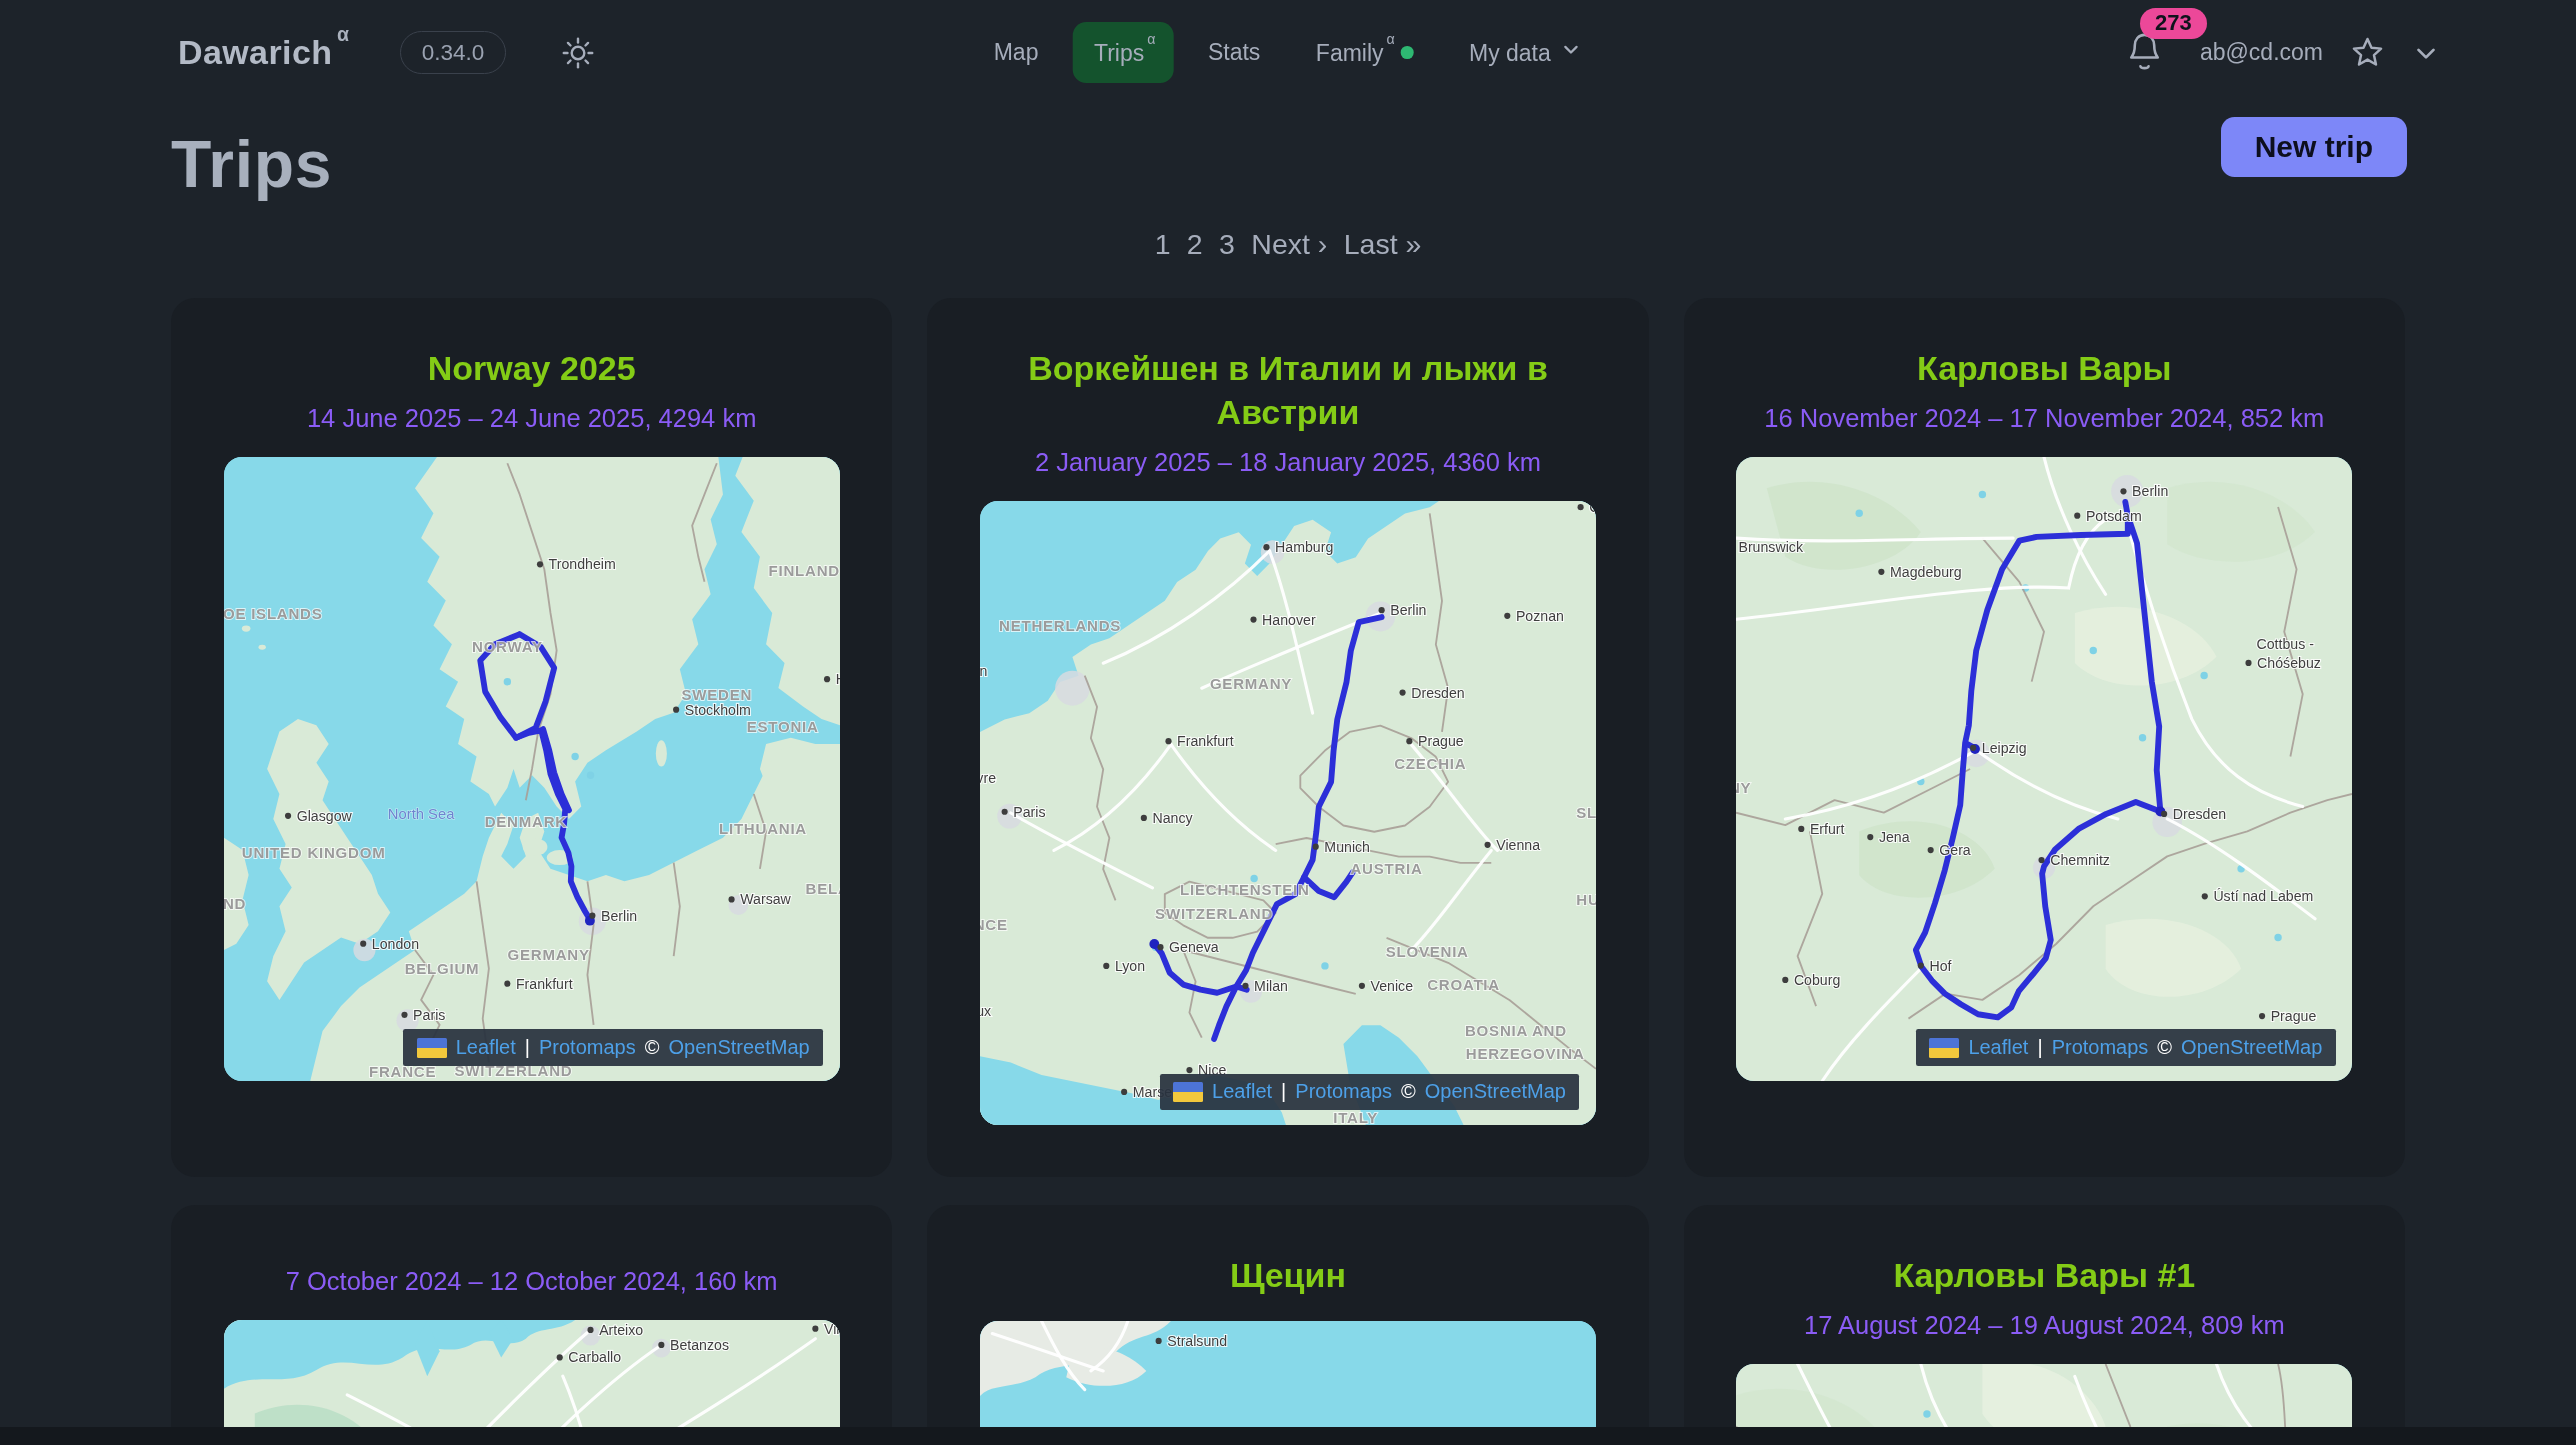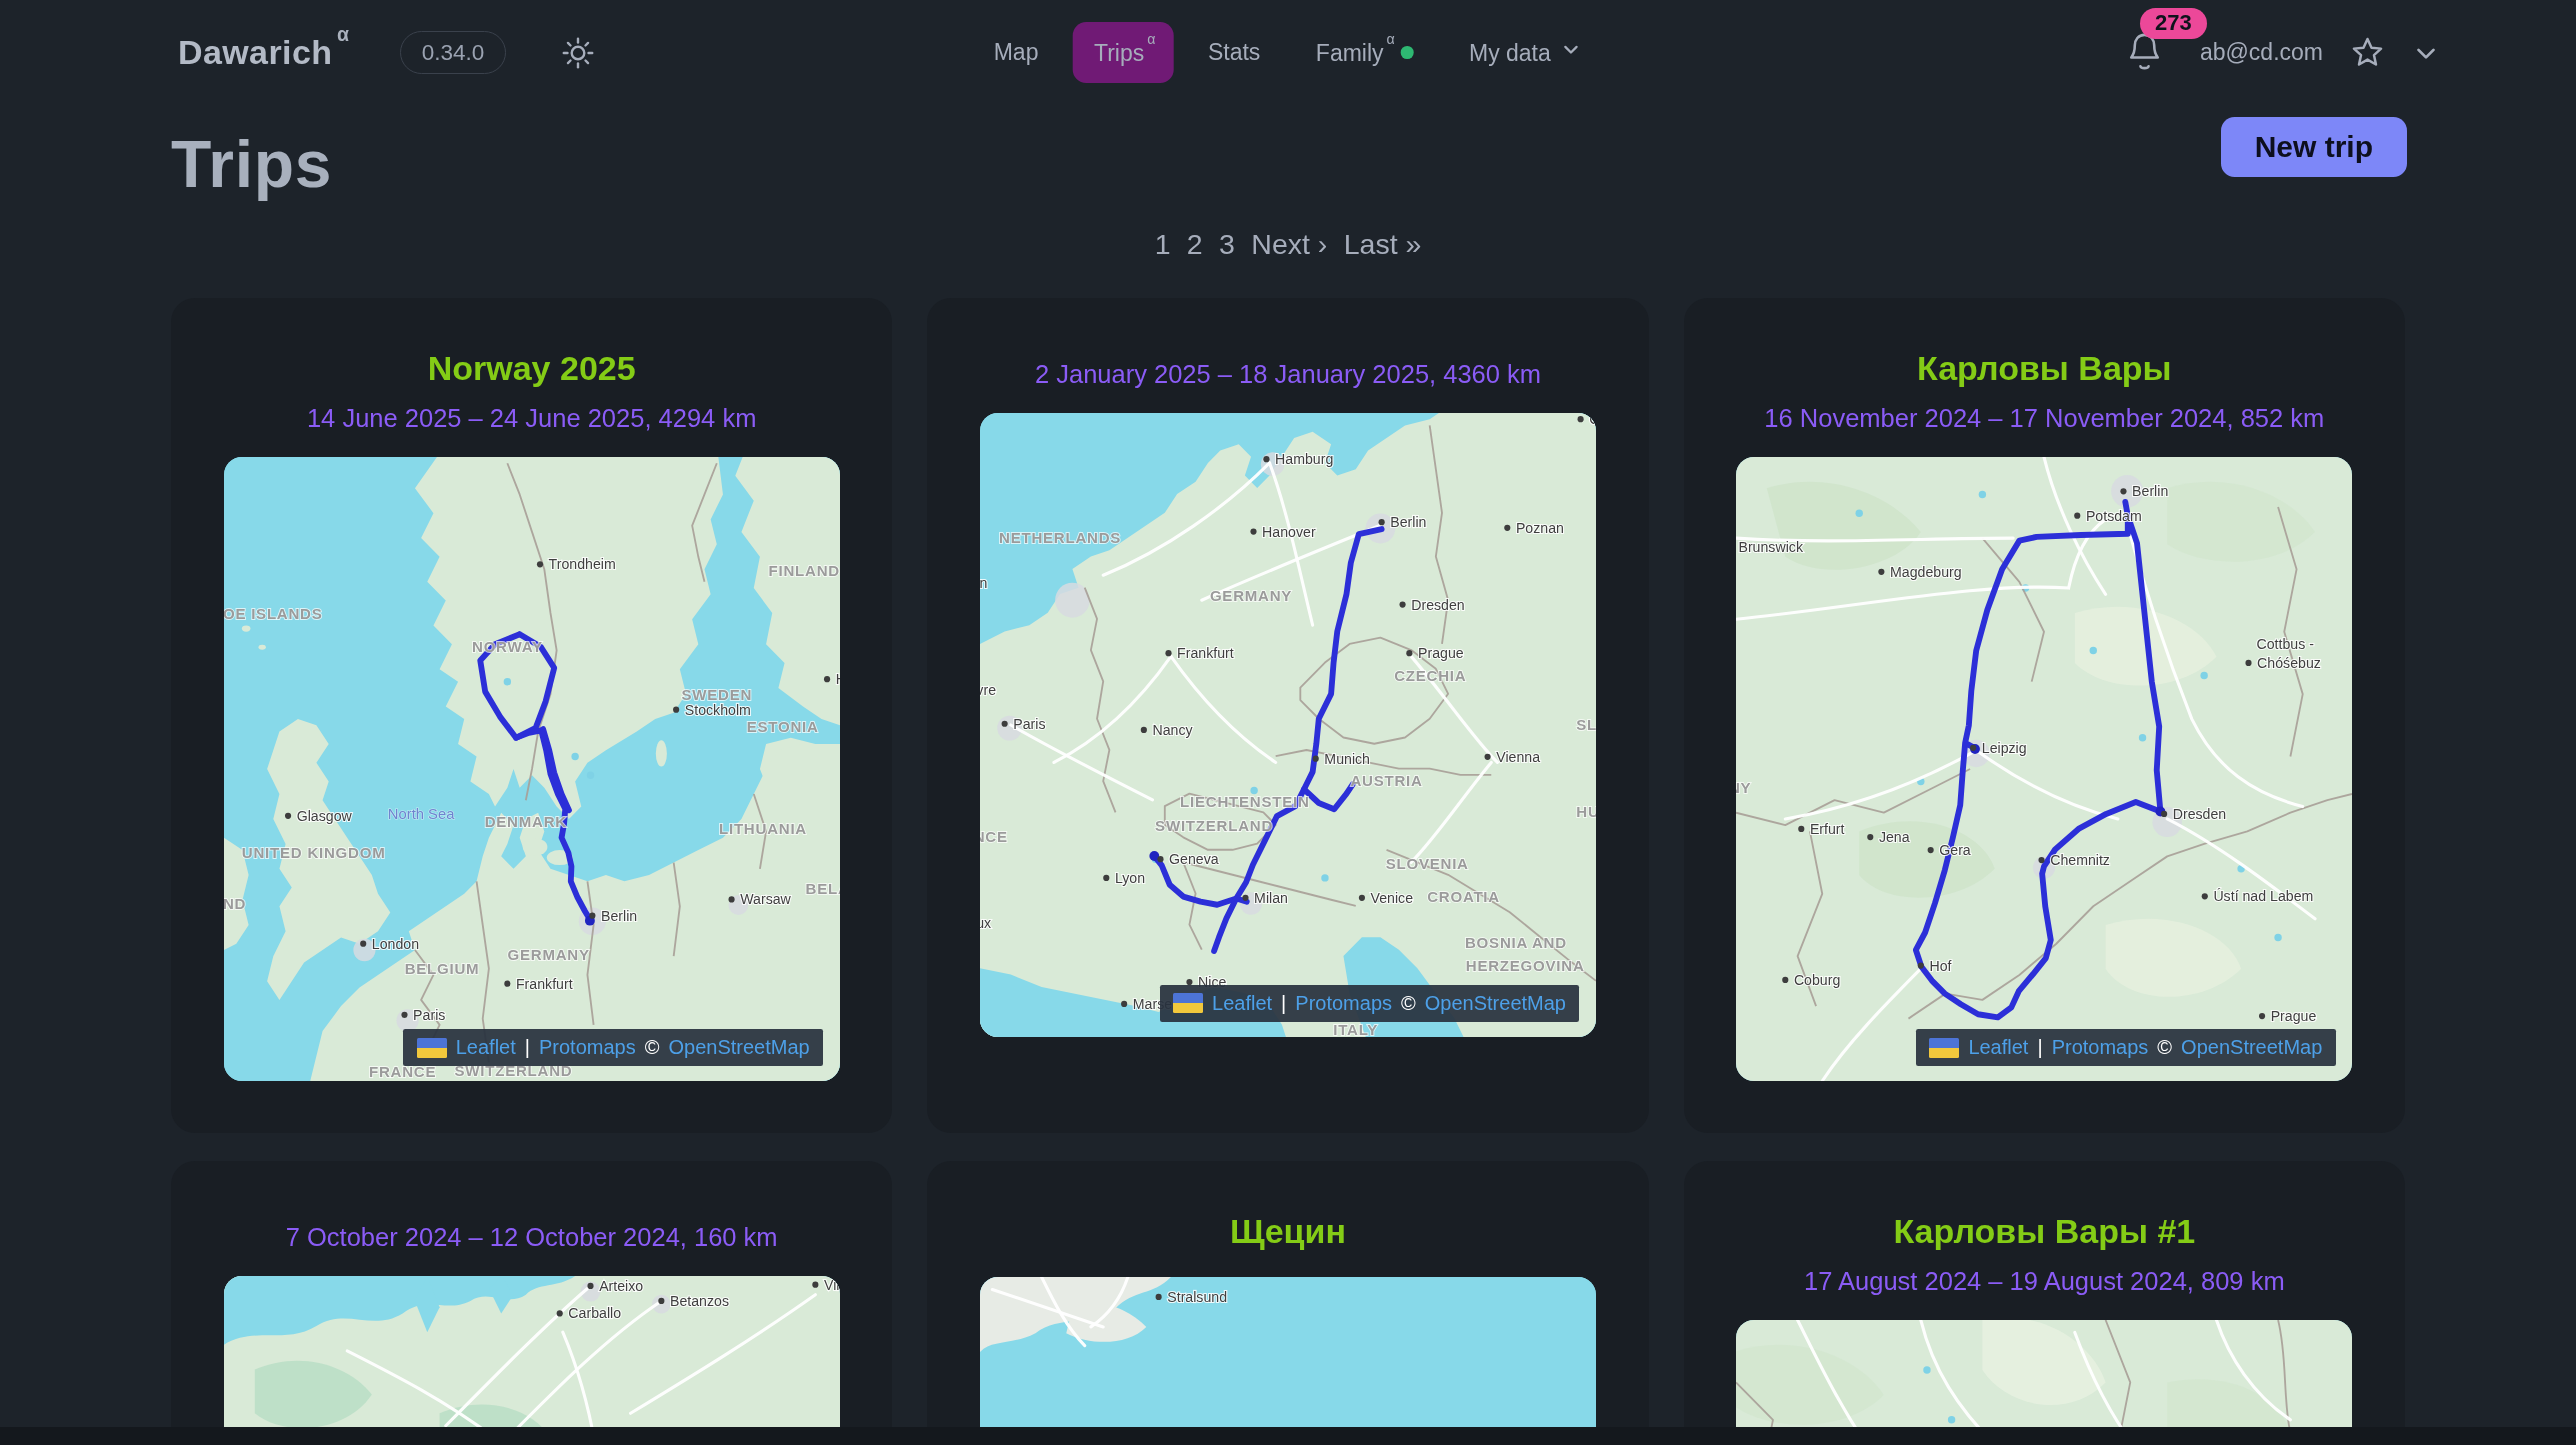--- a/index.html
+++ b/index.html
@@ -15,21 +15,21 @@
   .brand { font-size:34px; font-weight:700; color:#b3bac6; letter-spacing:0.4px; cursor:pointer; }
   .brand sup { font-size:19.5px; font-weight:600; position:relative; top:-10.5px; left:4.5px; color:#aab1bd; }
   .version-badge {
     margin-left:55px; font-size:22.5px; color:#9aa2b1;
     border:1.5px solid #3a414c; border-radius:748px; padding:7.5px 21px;
   }
   .theme-toggle { margin-left:54px; display:flex; align-items:center; cursor:pointer; }
   .nav-center { position:absolute; left:50%; transform:translateX(-50%); display:flex; align-items:center; gap:13.5px; }
   .nav-item { font-size:23px; color:#a6adbb; padding:16.5px 21px; border-radius:13.5px; cursor:pointer; white-space:nowrap; }
   .nav-item sup { font-size:14.2px; position:relative; top:-7.5px; left:3px; }
-  .nav-item.active { background:#701a75; }
+  .nav-item.active { background:#14532d; }
   .nav-dot { display:inline-block; width:12.7px; height:12.7px; border-radius:50%; background:#2eb872; margin-left:9px; position:relative; top:-1.5px; }
   .nav-chevron { display:inline-block; margin-left:9px; }
   .nav-right { margin-left:auto; display:flex; align-items:center; gap:25.5px; }
   .bell-wrap { position:relative; margin-right:10.5px; cursor:pointer; }
   .notif-badge {
     position:absolute; top:-22.5px; left:15px; background:#ec4899; color:#10131c;
     font-size:22px; font-weight:700; padding:3.7px 15px; border-radius:748px; line-height:1.1;
   }
   .account-email { font-size:23px; color:#a6adbb; cursor:pointer; }
   .icon-btn { cursor:pointer; display:flex; align-items:center; }
@@ -254,20 +254,21 @@
           <span class="flag"></span>
           <a href="#">Leaflet</a>
           <span class="plain">|</span>
           <a href="#">Protomaps</a>
           <span class="plain">©</span>
           <a href="#">OpenStreetMap</a>
         </div>
       </div>
     </div>
     <div class="card">
+      <h2>Воркейшен в Италии и лыжи в Австрии</h2>
       <div class="trip-dates">2 January 2025 – 18 January 2025, 4360 km</div>
       <div class="map-box">
         <svg viewBox="0 0 100 100" preserveAspectRatio="none">
           <rect x="-1" y="-1" width="102" height="102" fill="#87d9e9"></rect>
           <path d="M0,37 L4,35 8,34 11,32 13,29 16,28 15,25 18,23 21,22 24,20 27,18 30,16 32,13 35,11 37,8 39,6 42,5 44,7 43,10 45,12 47,10 49,7 51,4 54,3 57,5 56,8 58,10 61,9 63,6 66,4 69,2 73,1 76,-1 100,-1 100,101 0,101 Z" fill="#d9ead7"></path>
           <path d="M0,89 L5,90 10,92 15,93 20,94 25,95 29,96 33,94 38,92 43,93 47,95 49,98 50,101 0,101 Z" fill="#87d9e9"></path>
           <path d="M59,87 L62,84 65,84 68,86 71,89 74,93 77,97 79,101 63,101 60,93 Z" fill="#87d9e9"></path>
           <circle cx="65" cy="18.5" r="2.4" fill="#d7dae1" opacity="0.85"></circle>
           <circle cx="4.8" cy="50.5" r="2" fill="#d7dae1" opacity="0.85"></circle>
           <circle cx="15" cy="30" r="2.8" fill="#d7dae1" opacity="0.85"></circle>

